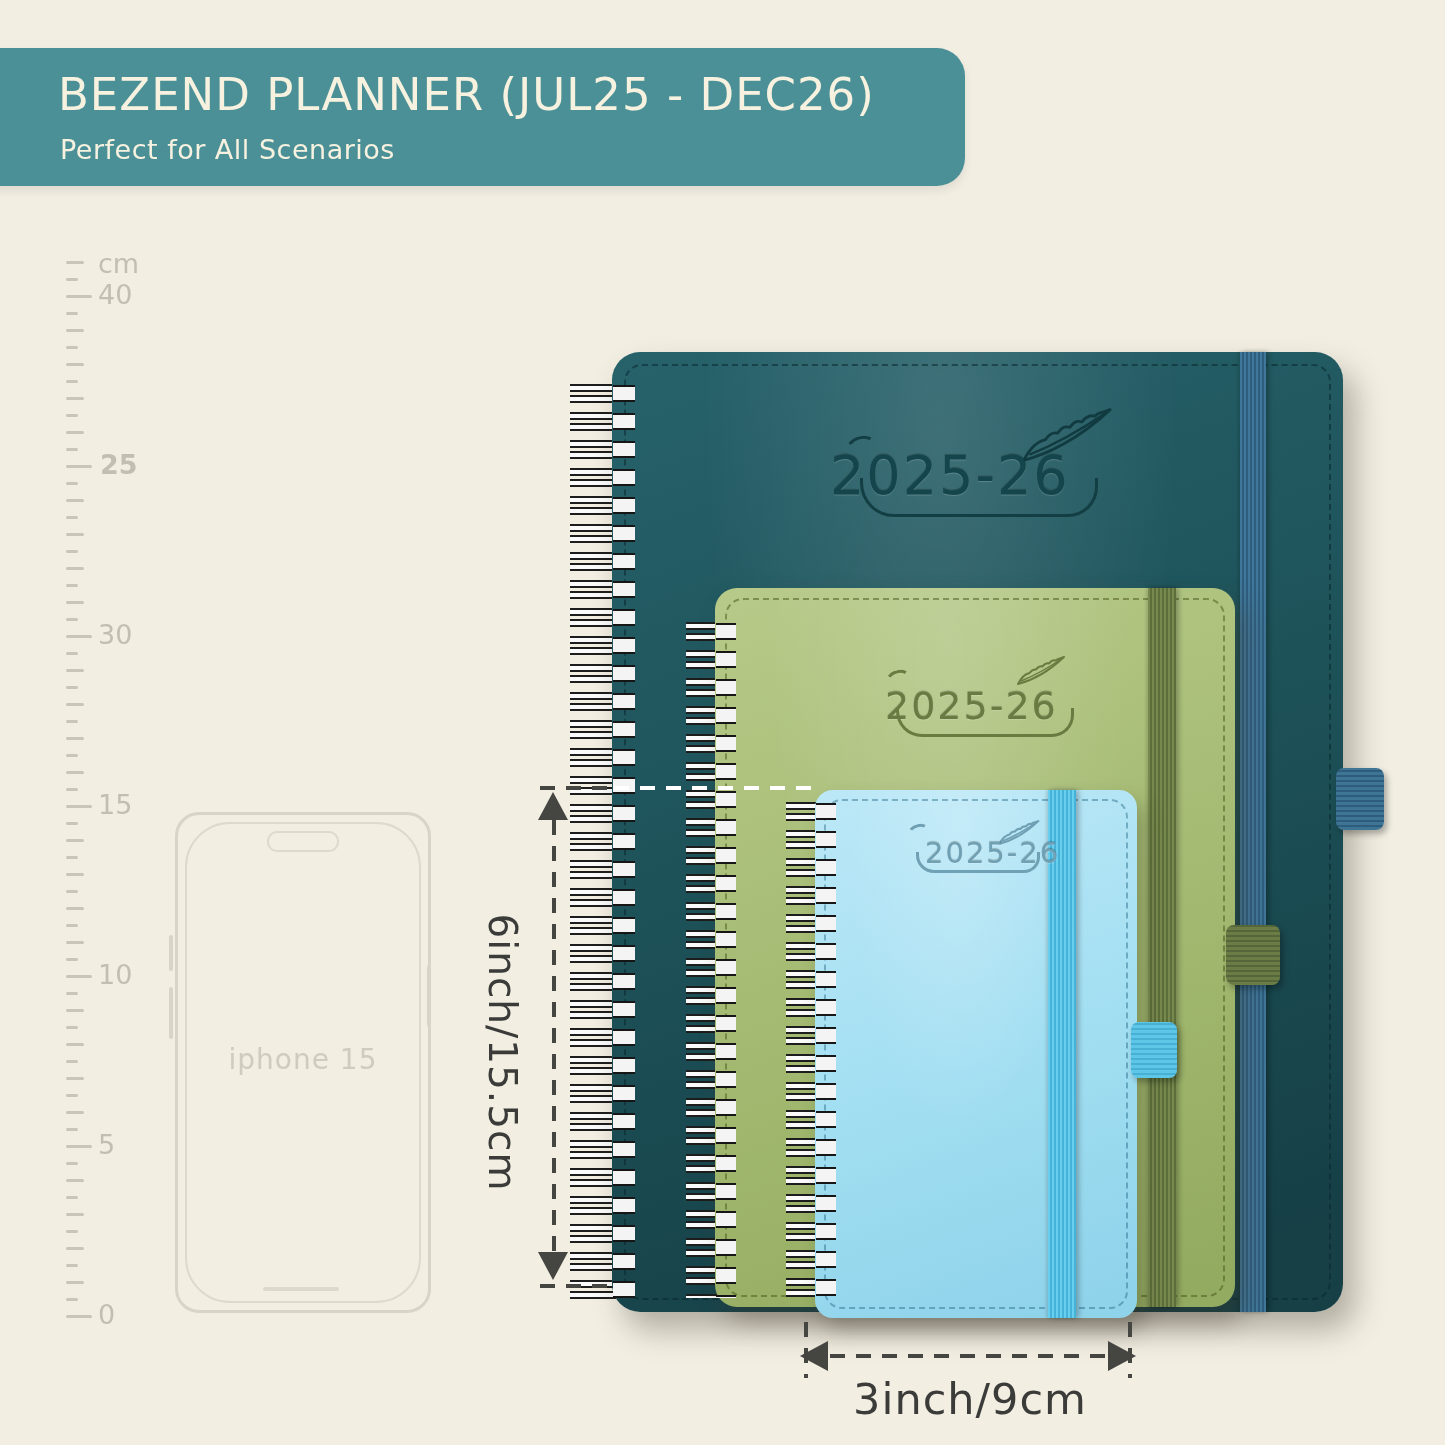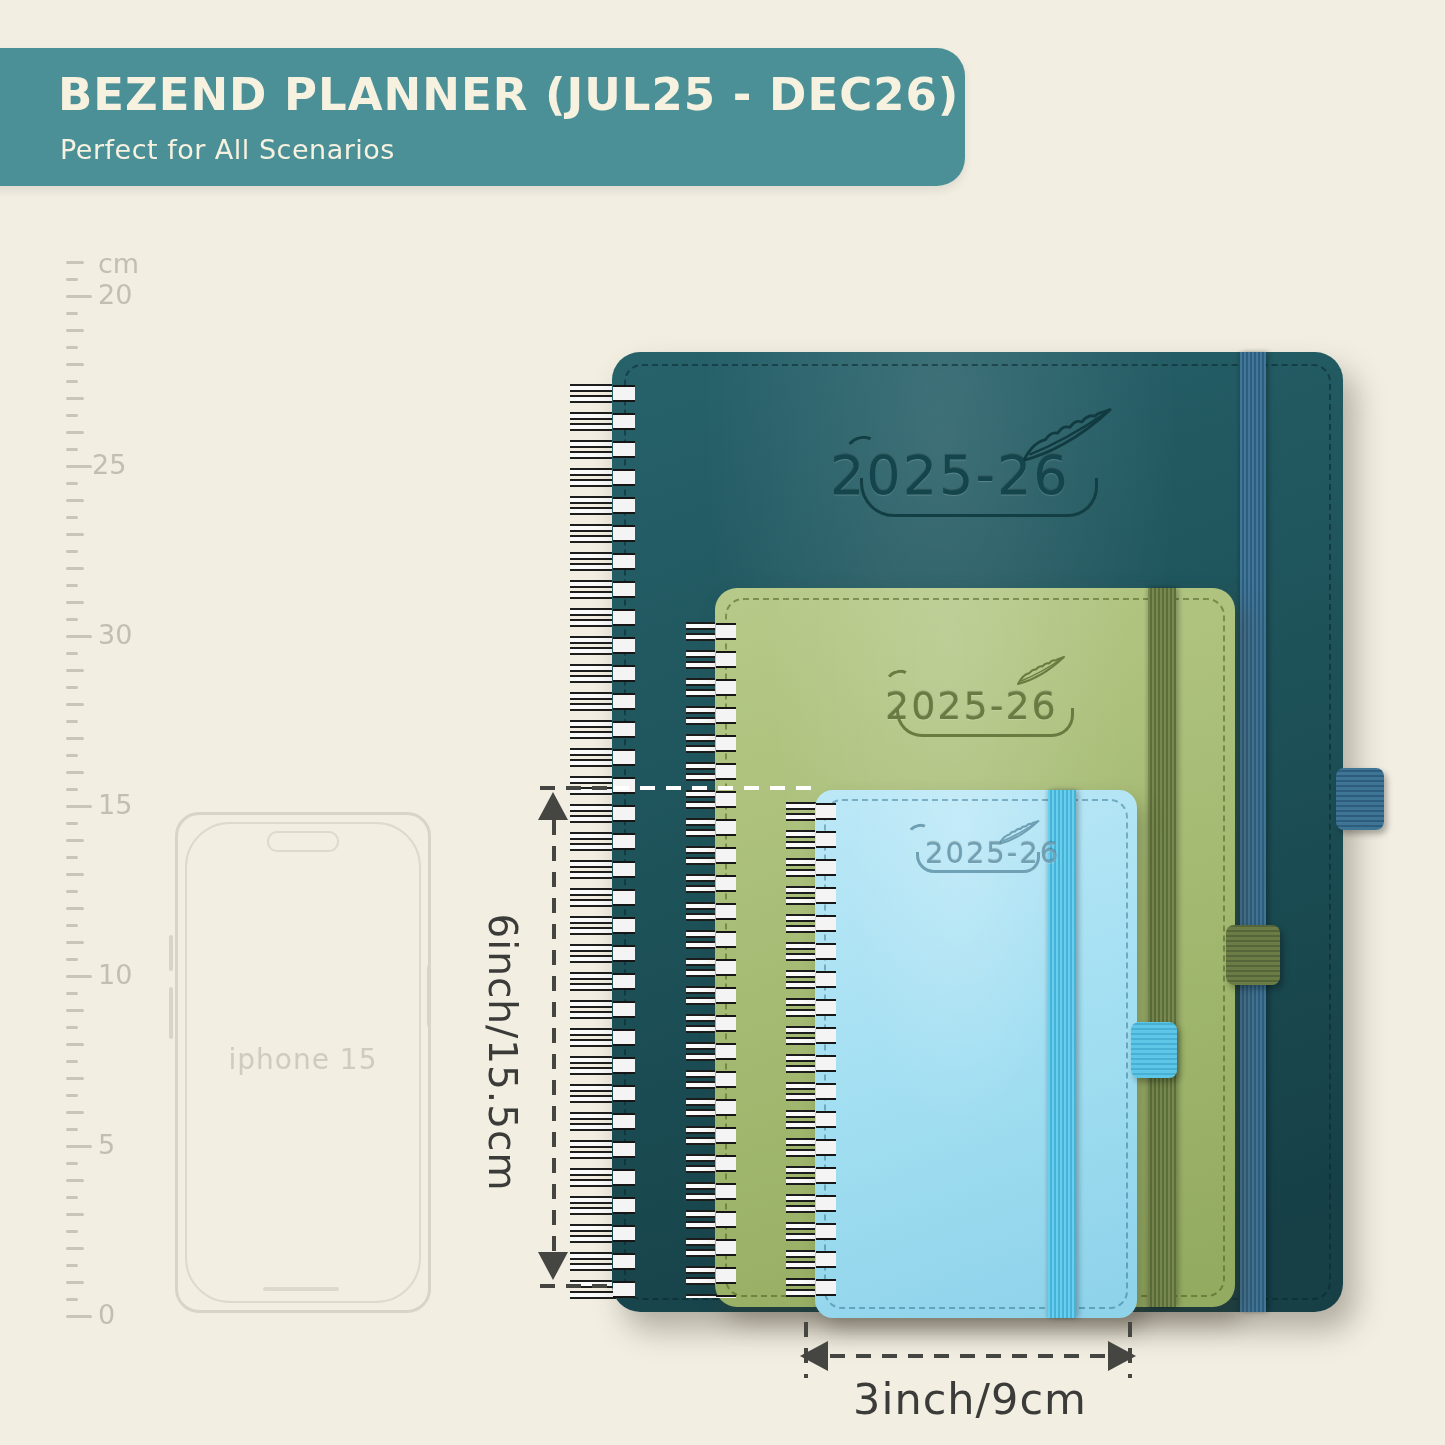--- a/index.html
+++ b/index.html
@@ -3,21 +3,21 @@
 <meta charset="utf-8">
 <style>
   html,body{margin:0;padding:0}
   #page{position:relative;width:1445px;height:1445px;background:#f2eee2;overflow:hidden;
         font-family:"DejaVu Sans","Liberation Sans",sans-serif;}
   .abs{position:absolute}
 
   
   #banner{position:absolute;left:-30px;top:48px;width:995px;height:138px;background:#4b9097;
           border-radius:0 28px 28px 0;box-shadow:0 5px 10px rgba(0,0,0,.08)}
-  #banner .title{position:absolute;left:88px;top:20px;font-size:45px;font-weight:700;
+  #banner .title{position:absolute;left:88px;top:20px;font-size:45px;font-weight:400;
           color:#f7f2df;letter-spacing:1px;white-space:nowrap}
   #banner .subtitle{position:absolute;left:90px;top:86px;font-size:27px;color:#f7f2df;letter-spacing:.5px}
 
   
   #info{position:absolute;left:612px;top:236px;font-size:35px;color:#3c3c3a;line-height:1.5;letter-spacing:.5px}
 
   
   .tick{position:absolute;height:3px;background:#c9c5b8;border-radius:2px}
   .rlabel{position:absolute;font-size:27px;color:#c2beb1}
 
@@ -120,22 +120,22 @@
       <i class="tick" style="left: 66px; top: 414px; width: 12px;"></i>
       <i class="tick" style="left: 66px; top: 397px; width: 18px;"></i>
       <i class="tick" style="left: 66px; top: 380px; width: 12px;"></i>
       <i class="tick" style="left: 66px; top: 363px; width: 18px;"></i>
       <i class="tick" style="left: 66px; top: 346px; width: 12px;"></i>
       <i class="tick" style="left: 66px; top: 329px; width: 18px;"></i>
       <i class="tick" style="left: 66px; top: 312px; width: 12px;"></i>
       <i class="tick" style="left: 66px; top: 295px; width: 26px;"></i>
       <i class="tick" style="left: 66px; top: 278px; width: 12px;"></i>
       <i class="tick" style="left: 66px; top: 261px; width: 18px;"></i>
-      <span class="rlabel" style="left: 98px; top: 279px;">20</span>
-      <span class="rlabel" style="left: 92px; top: 449px;">25</span>
+      <span class="rlabel" style="left: 98px; top: 279px;">40</span>
+      <span class="rlabel" style="left: 100px; top: 449px; font-weight: bold;">25</span>
       <span class="rlabel" style="left: 98px; top: 619px;">30</span>
       <span class="rlabel" style="left: 98px; top: 789px;">15</span>
       <span class="rlabel" style="left: 98px; top: 959px;">10</span>
       <span class="rlabel" style="left: 98px; top: 1129px;">5</span>
       <span class="rlabel" style="left: 98px; top: 1299px;">0</span>
       <span class="rlabel" style="left: 98px; top: 248px;">cm</span>
     </div>
 
   <div id="phone">
     <div class="screen"></div>

